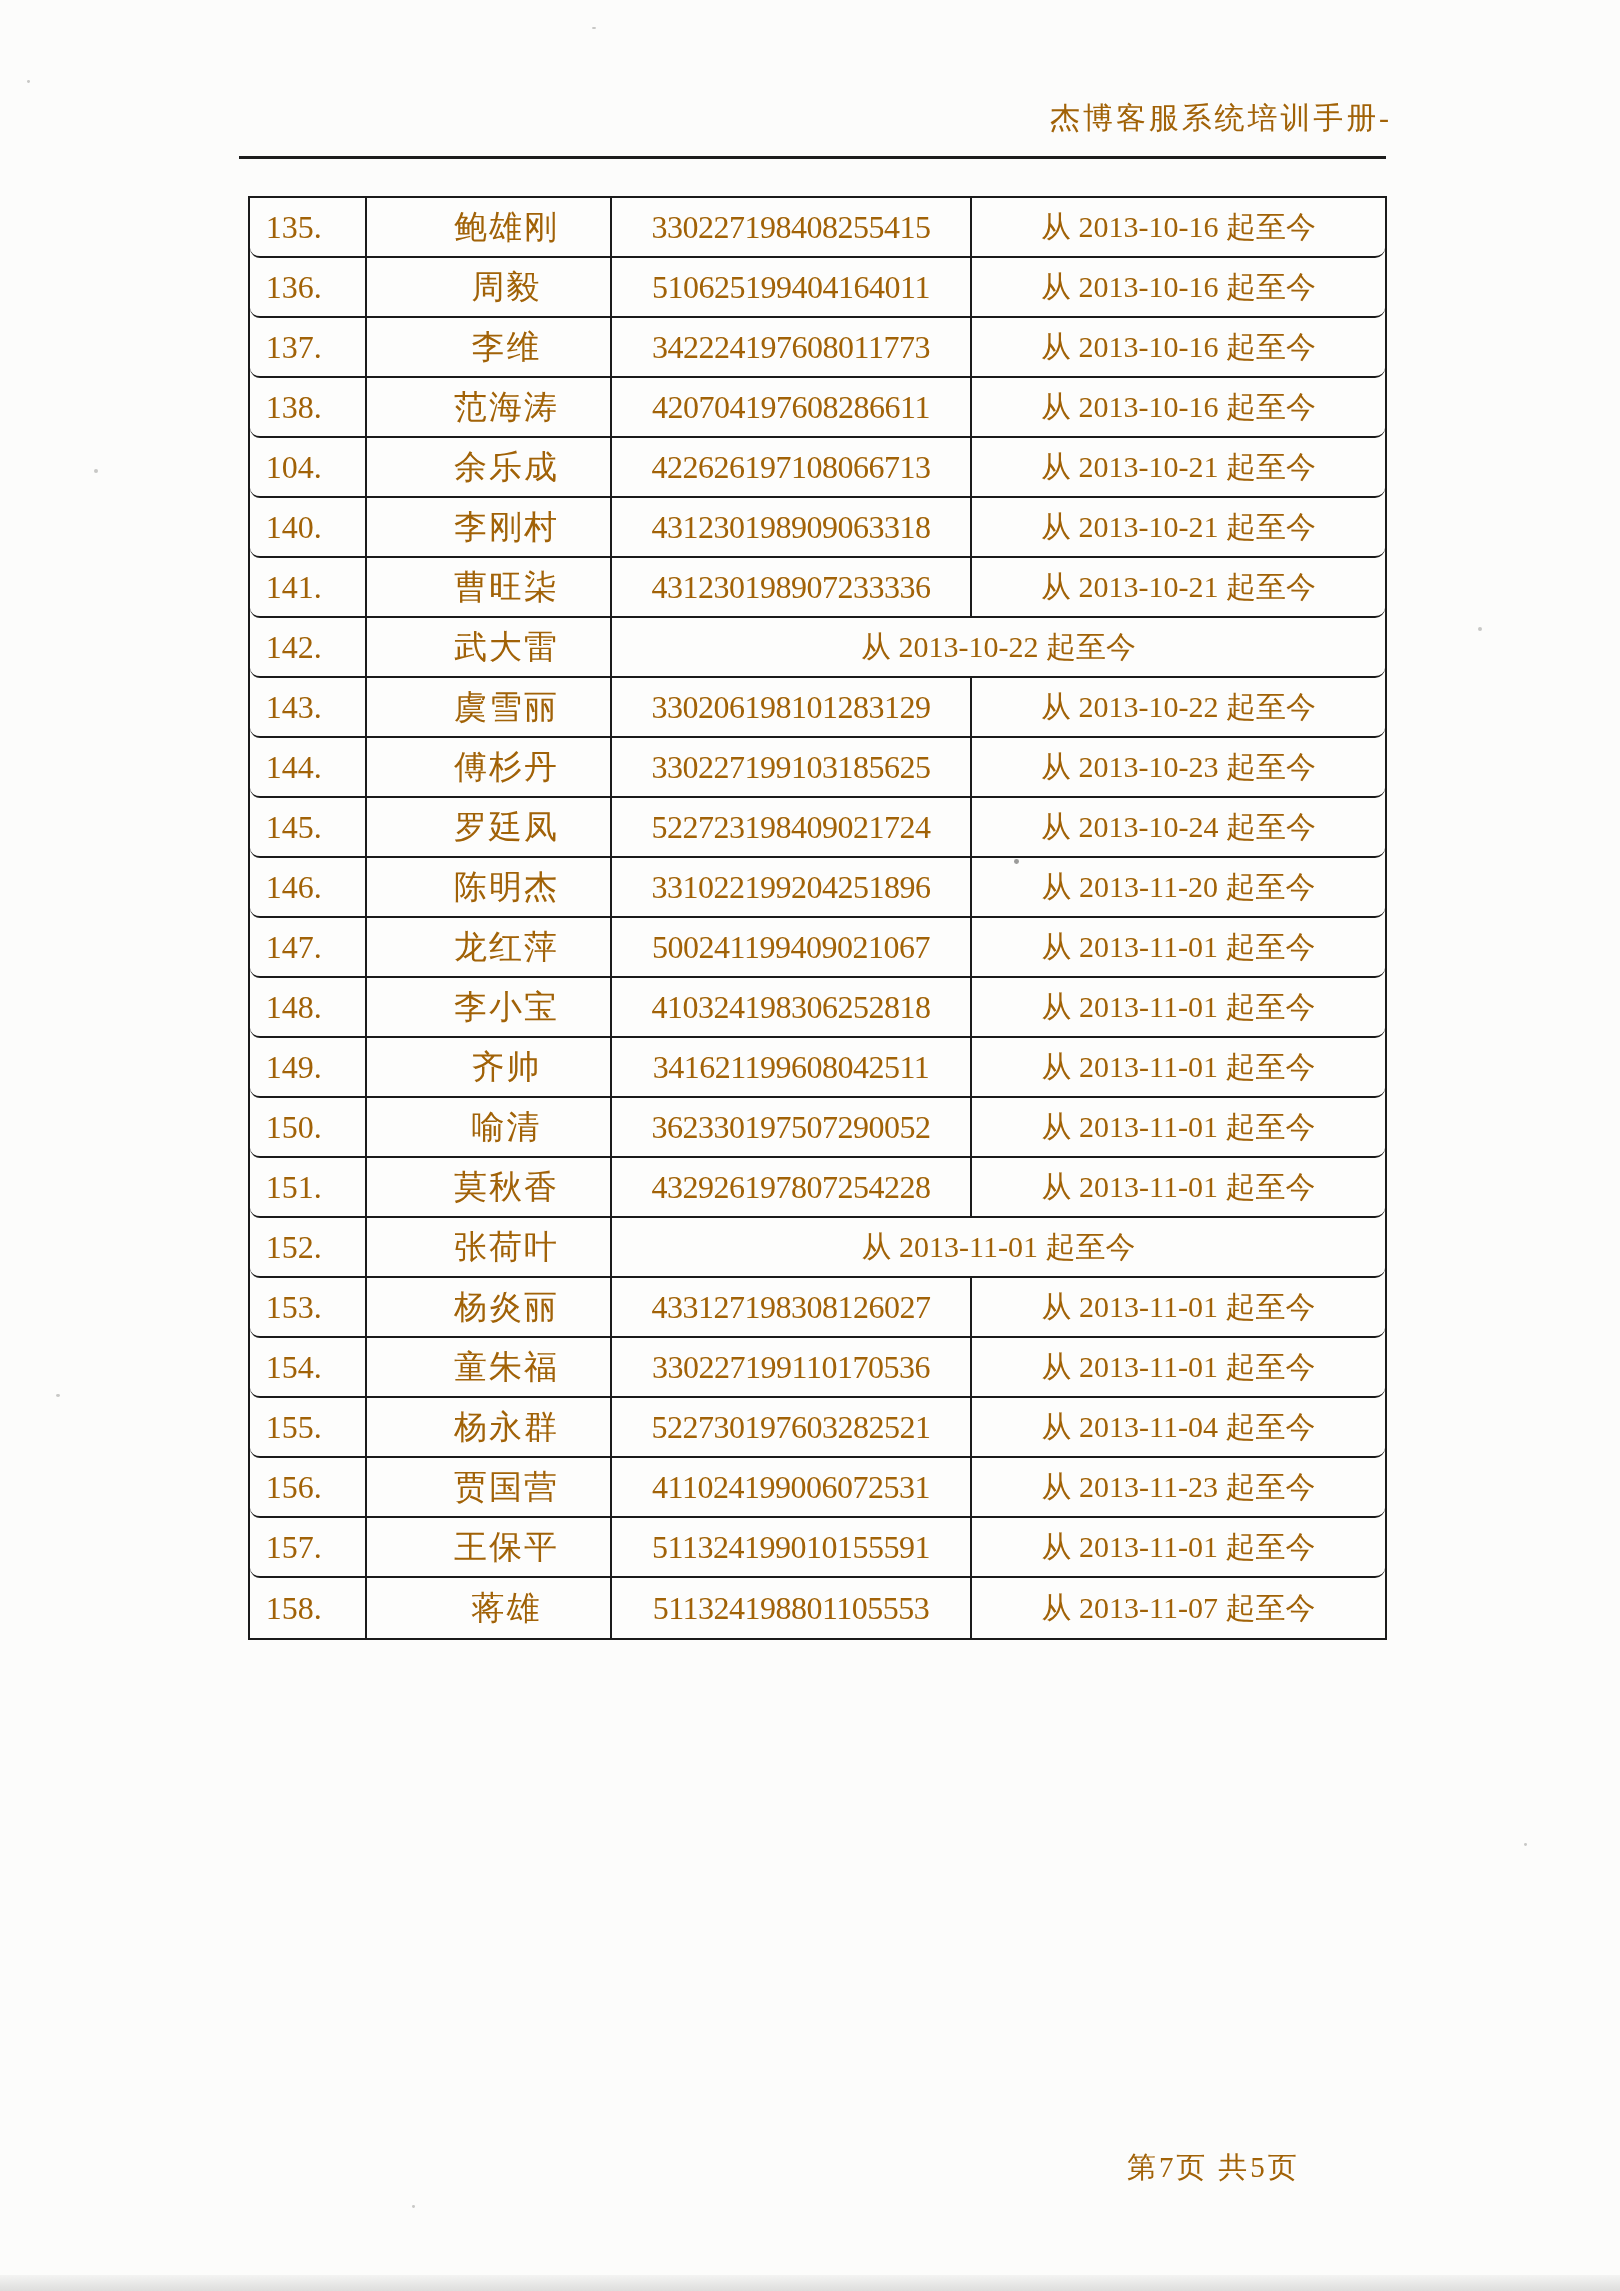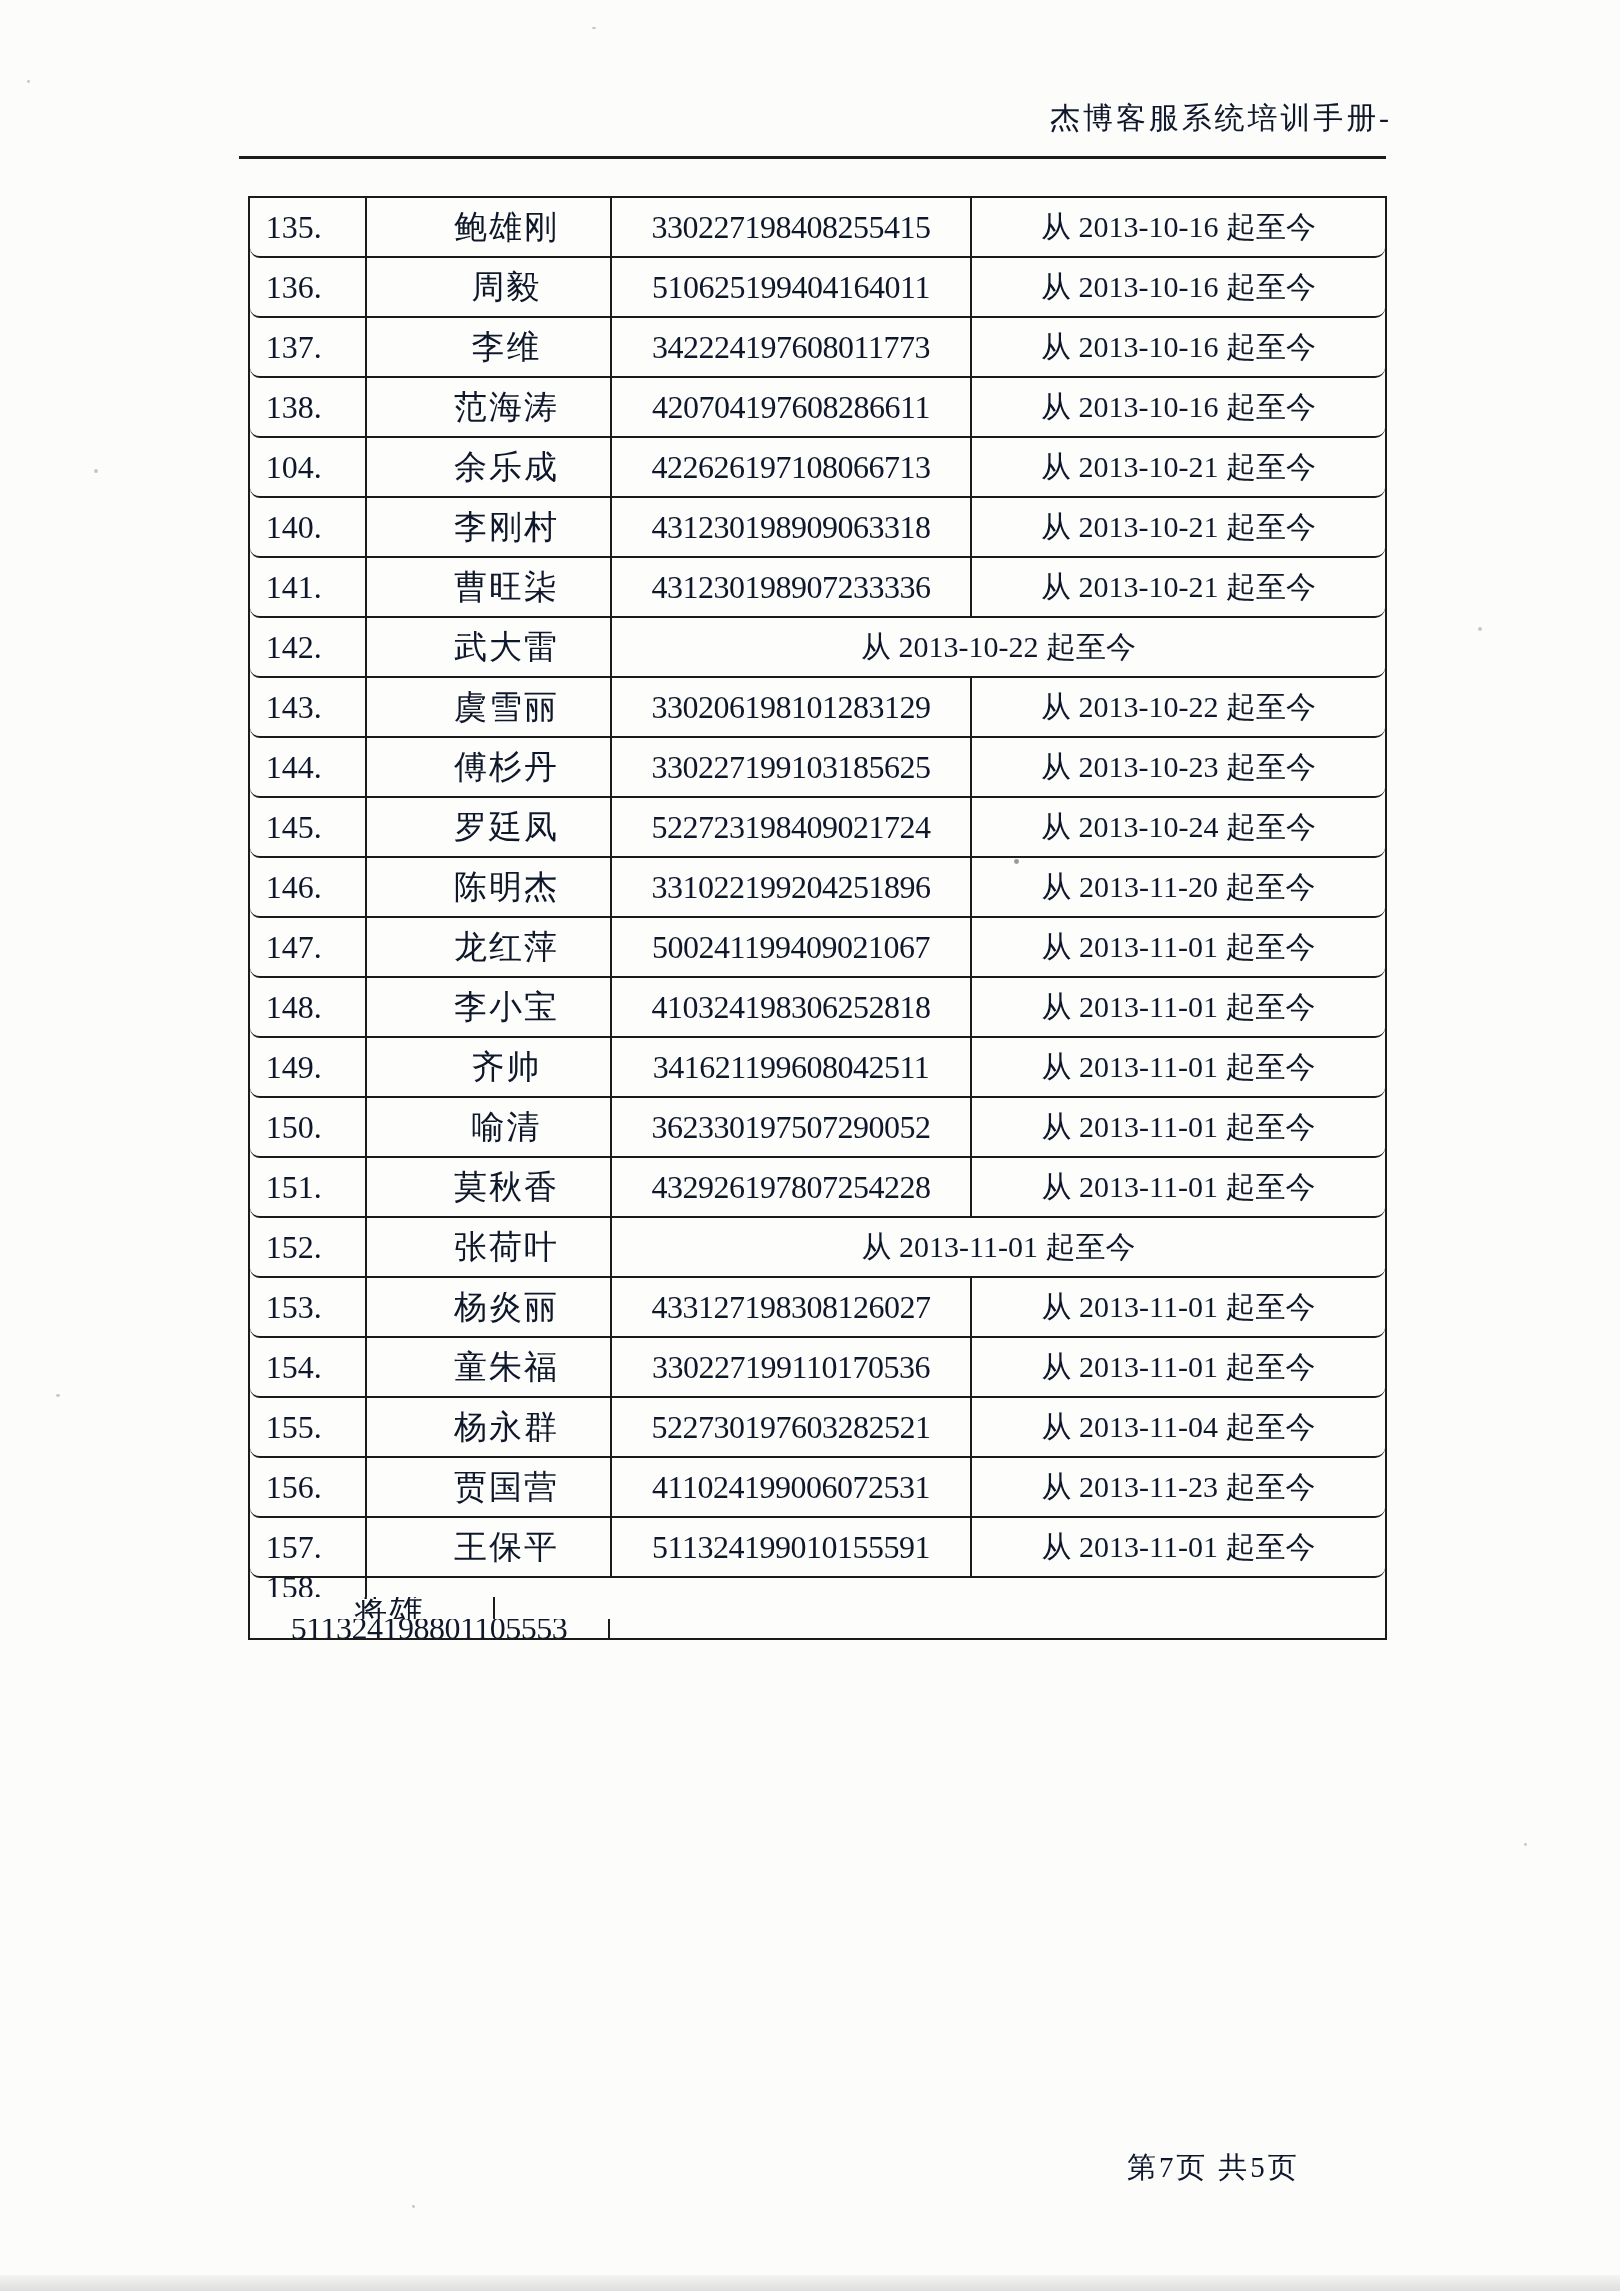--- a/index.html
+++ b/index.html
@@ -4,21 +4,21 @@
 <style>
   html,body{margin:0;padding:0;}
   body{background:#e9e9e8;}
   .page{
     position:relative;
     width:1620px;height:2292px;
     margin:0 auto;
     background:#fcfcfb;
     overflow:hidden;
     font-family:"Liberation Serif","DejaVu Serif",serif;
-    color:#0f172a;
+    color:#a16207;
   }
   .header-title{
     position:absolute;
     top:98px;right:228px;
     font-size:30px;
     letter-spacing:2.9px;
     white-space:nowrap;
   }
   .header-rule{
     position:absolute;
@@ -34,21 +34,21 @@
     box-sizing:border-box;
     background:#fdfdfc;
   }
   .row{
     display:flex;
     height:60px;
     border-bottom:2.9px solid #1b1b1b;
     box-sizing:border-box;
     border-radius:10px;
   }
-  .row:last-child{border-bottom:none;flex-direction:column;}
+  .row:last-child{border-bottom:none;}
   .cell{
     display:flex;
     align-items:center;
     box-sizing:border-box;
     border-right:2px solid #1b1b1b;
     overflow:hidden;
     white-space:nowrap;
   }
   .cell:last-child{border-right:none;}
   .c-no{width:117px;padding-left:15.7px;font-size:32px;}

